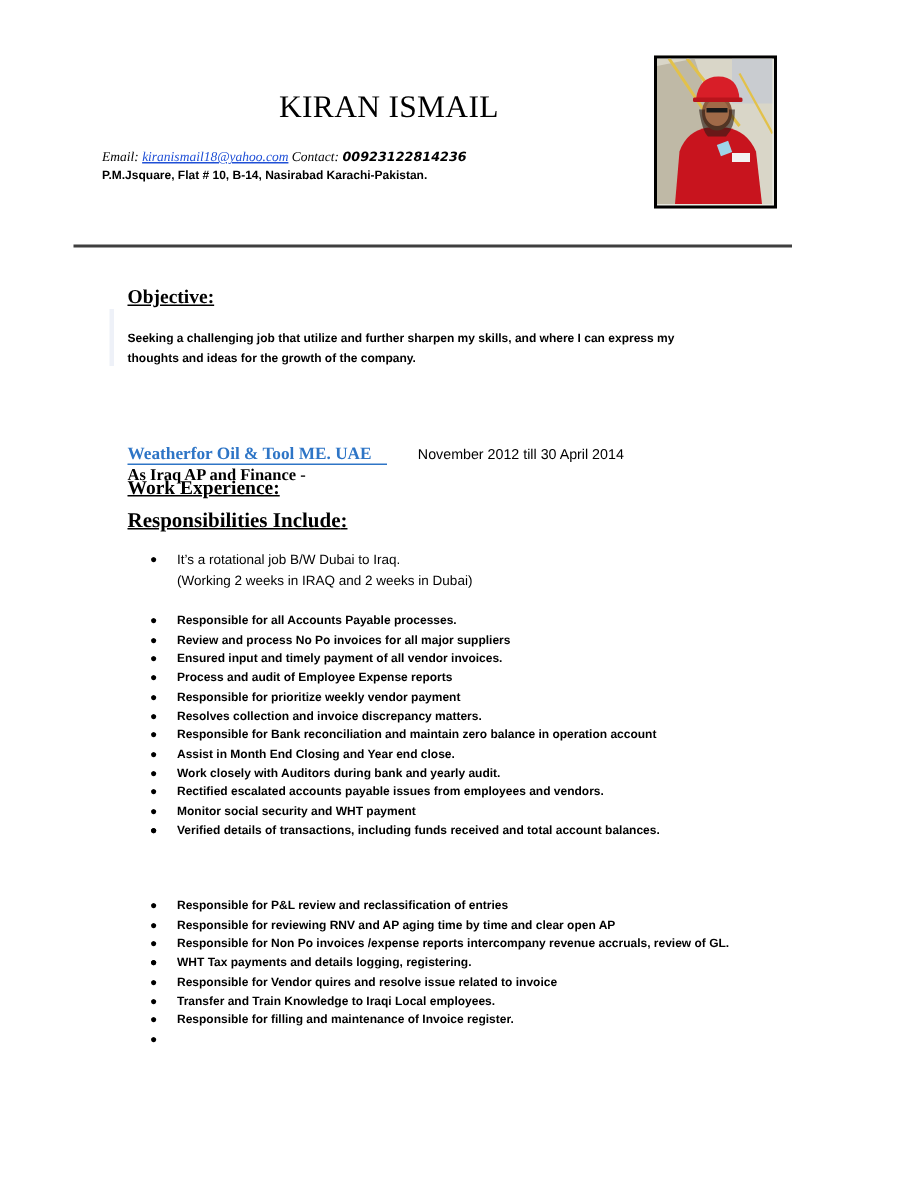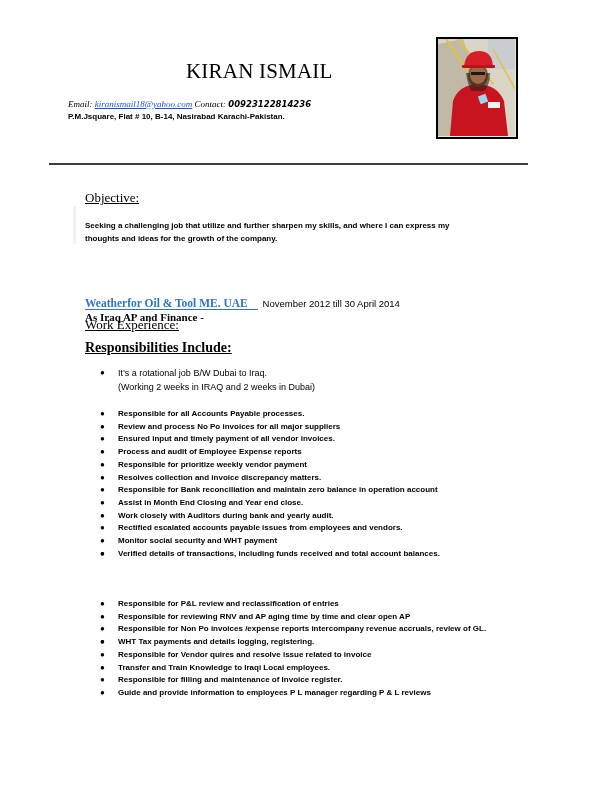--- a/index.html
+++ b/index.html
@@ -6,26 +6,26 @@
   body { width: 612px; height: 792px; position: relative; overflow: hidden; color: #000; }
   .serif { font-family: "Liberation Serif", "DejaVu Serif", serif; }
   .sans { font-family: "Liberation Sans", "DejaVu Sans", sans-serif; }
   .name { position: absolute; left: 186px; top: 59px; font-size: 21px; letter-spacing: 0.2px; }
   .contact-line { position: absolute; left: 68px; top: 99px; font-size: 9px; font-style: italic; }
   .contact-line a { color: #1f4fd6; text-decoration: underline; }
   .contact-num { font-family: "DejaVu Sans", sans-serif; font-size: 8.5px; font-style: italic; font-weight: bold; }
   .address { position: absolute; left: 68px; top: 112px; font-size: 8px; font-weight: bold; }
   .photo-frame { position: absolute; left: 436px; top: 37px; width: 82px; height: 102px; border: 2.5px solid #000; box-sizing: border-box; background: #e8e8e0; overflow: hidden; }
   .divider { position: absolute; left: 49px; top: 163px; width: 479px; height: 1.5px; background: #3f3f3f; }
-  .section-title { position: absolute; left: 85px; font-size: 13px; font-weight: normal; text-decoration: underline; }
+  .section-title { position: absolute; left: 85px; font-size: 13px; font-weight: bold; text-decoration: underline; }
   .obj-bar { position: absolute; left: 73px; top: 206px; width: 3px; height: 38px; background: #eef1f8; }
   .obj-text { position: absolute; left: 85px; top: 219px; width: 400px; font-size: 8px; line-height: 13px; font-weight: bold; }
   .company { position: absolute; left: 85px; top: 297px; font-size: 11.5px; font-weight: bold; color: #2e75c6; }
   .company-link { color: #2e75c6; text-decoration: none; border-bottom: 1px solid #2e75c6; padding-right: 10px; }
-  .dates { font-family: "Liberation Sans", sans-serif; font-weight: normal; font-size: 9.5px; color: #000; margin-left: 2px; }
+  .dates { font-family: "Liberation Sans", sans-serif; font-weight: normal; font-size: 9.5px; color: #000; margin-left: 18px; }
   .role { position: absolute; left: 85px; top: 311px; font-size: 11px; font-weight: bold; }
   .resp { position: absolute; left: 85px; top: 340px; font-size: 14px; font-weight: bold; text-decoration: underline; }
   .list { position: absolute; left: 100px; width: 390px; margin: 0; padding: 0; list-style: none; }
   .list li { position: relative; padding-left: 18px; font-size: 8px; font-weight: bold; line-height: 12.7px; }
   .list li .bullet { position: absolute; left: 0; top: 0; font-weight: normal; font-size: 8px; }
   .list1 li { font-size: 9px; font-weight: normal; line-height: 14px; }
 </style>
 </head>
 <body>
 
@@ -105,14 +105,14 @@
 
 <ul class="list sans" style="top:598px;">
   <li><span class="bullet">●</span><span>Responsible for P&amp;L review and reclassification of entries</span></li>
   <li><span class="bullet">●</span><span>Responsible for reviewing RNV and AP aging time by time and clear open AP</span></li>
   <li><span class="bullet">●</span><span>Responsible for Non Po invoices /expense reports intercompany revenue accruals, review of GL.</span></li>
   <li><span class="bullet">●</span></li>
   <li><span class="bullet">●</span><span>WHT Tax payments and details logging, registering.</span></li>
   <li><span class="bullet">●</span><span>Responsible for Vendor quires and resolve issue related to invoice</span></li>
   <li><span class="bullet">●</span><span>Transfer and Train Knowledge to Iraqi Local employees.</span></li>
   <li><span class="bullet">●</span><span>Responsible for filling and maintenance of Invoice register.</span></li>
-  <li><span class="bullet">●</span><span>Guide and provide information to employees P L manager regarding P &amp; L reviews</span></li>
+  <li><span class="bullet">●</span></li>
 </ul>
 
 </body></html>

